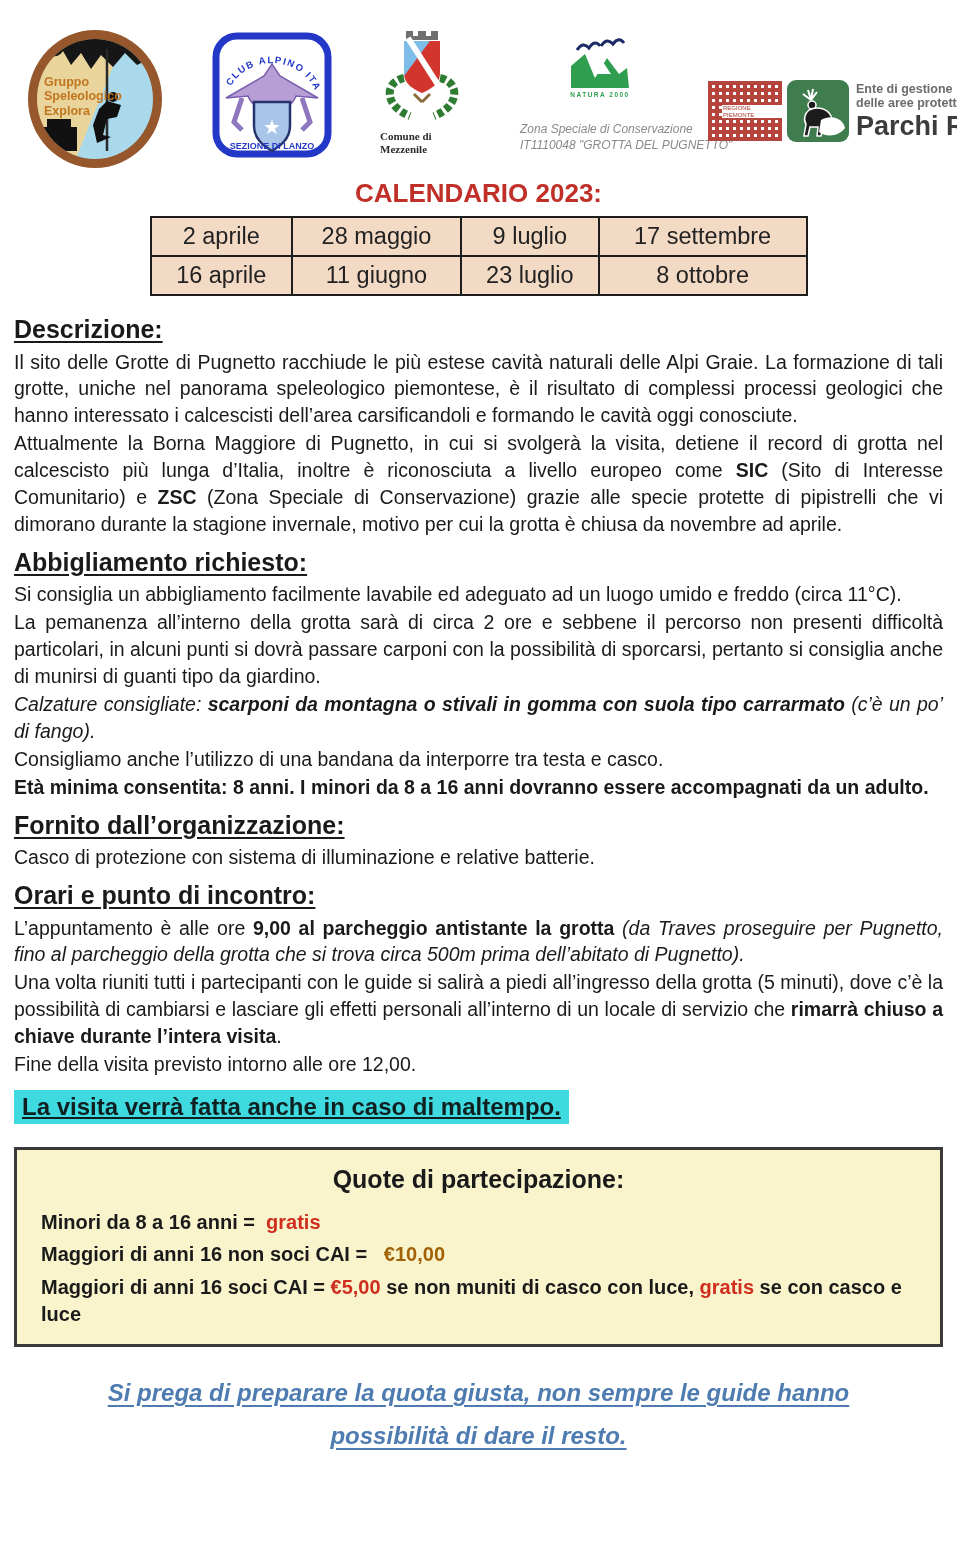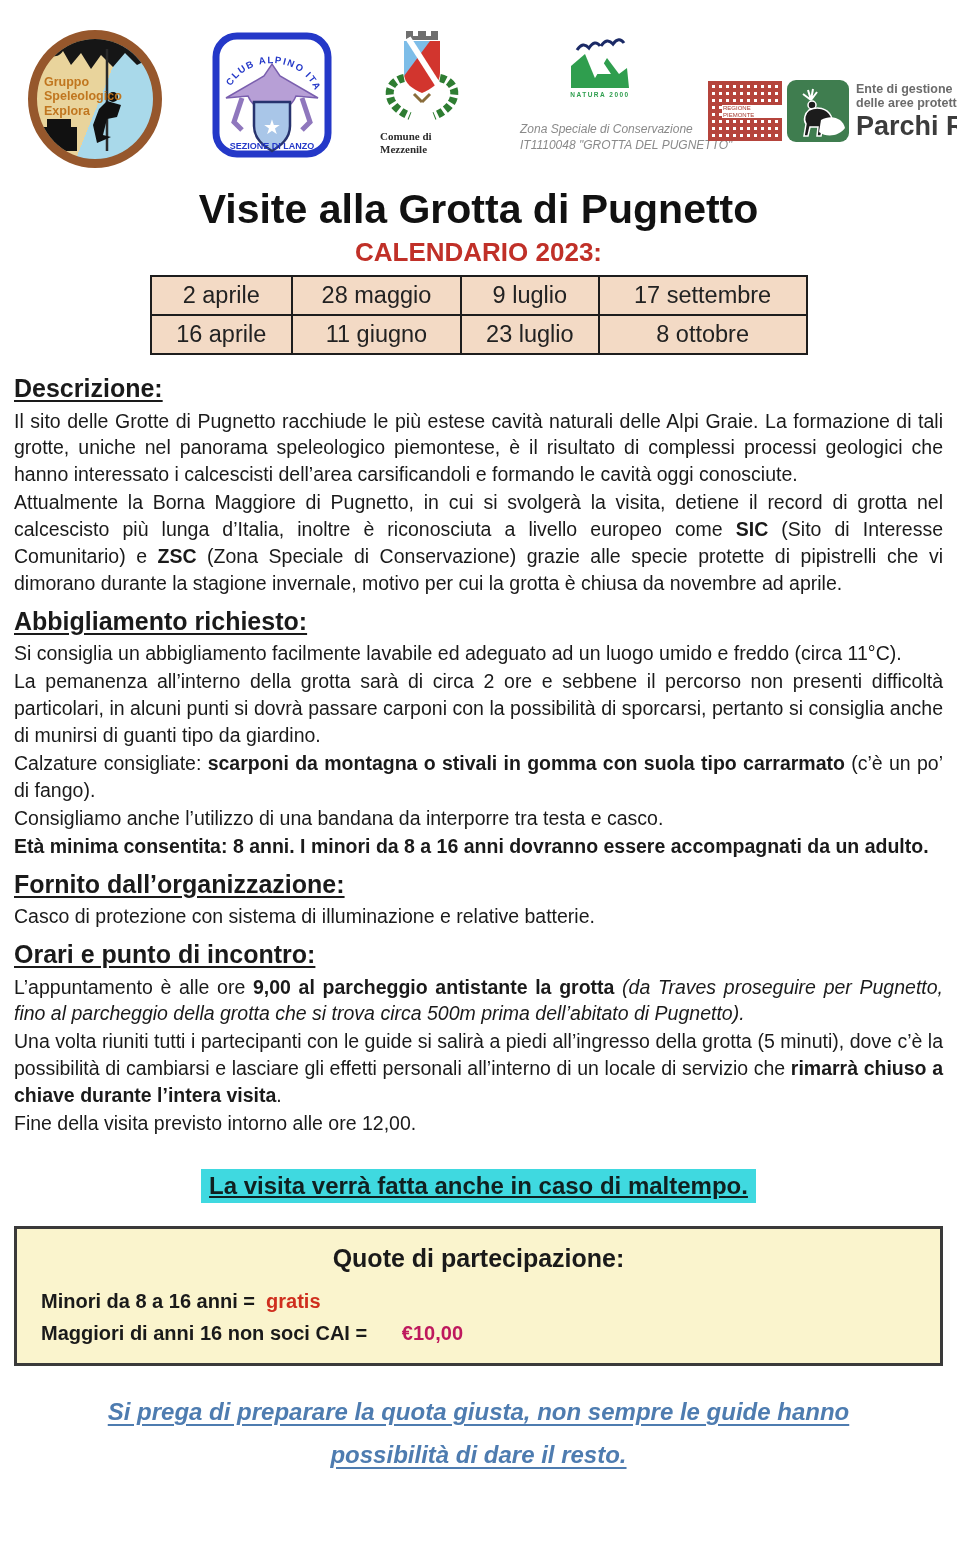--- a/index.html
+++ b/index.html
@@ -40,21 +40,21 @@
   table.calendar{margin:0 auto;border-collapse:collapse;width:658px;}
   table.calendar td{border:2.5px solid #1d1d1d;background:#f3dac5;font-size:23.5px;color:#222;
       text-align:center;padding:3px 4px;height:31px;}
 
   
   .content{margin-top:16px;font-size:19.5px;line-height:1.38;}
   h2.sec{font-size:25px;font-weight:bold;margin:7px 0 2px;text-decoration:underline;text-decoration-thickness:2px;text-underline-offset:3px;}
   .para{margin:1px 0;}
 
   
-  .cyan-wrap{text-align:center;margin:32px 0 24px;}
+  .cyan-wrap{text-align:left;margin:12px 0 24px;}
   .cyan-wrap span{background:#3fd9e0;font-size:24px;font-weight:bold;text-decoration:underline;padding:3px 8px 4px;color:#102020;}
 
   
   .quote-box{border:3px solid #3a3a3a;background:#faf4cd;padding:4px 24px 10px;margin:0 0 24px;}
   .quote-title{text-align:center;font-size:25px;font-weight:bold;margin:8px 0 12px;}
   .quote-lines p{font-weight:bold;font-size:20px;margin:5px 0;white-space:pre-wrap;}
 
   
   .blue-note{color:#4e7cb0;text-align:center;font-size:24px;font-weight:bold;font-style:italic;
      text-decoration:underline;text-underline-offset:4px;margin:14px auto 8px;width:93%;line-height:1.8;}
@@ -144,21 +144,20 @@
         </svg>
       </div>
       <div class="parchi-text">
         <div class="small">Ente di gestione</div>
         <div class="small">delle aree protette dei</div>
         <div class="big">Parchi Reali</div>
       </div>
     </div>
   </header>
 
-  <h1 class="title">Visite alla Grotta di Pugnetto</h1>
   <div class="cal-label">CALENDARIO 2023:</div>
   <table class="calendar">
     <tbody>
         <tr>
           <td>2 aprile</td>
           <td>28 maggio</td>
           <td>9 luglio</td>
           <td>17 settembre</td>
         </tr>
         <tr>
@@ -178,21 +177,21 @@
           <p class="para" style="text-align: justify;"><span>Il sito delle Grotte di Pugnetto racchiude le più estese cavità naturali delle Alpi Graie. La formazione di tali grotte, uniche nel panorama speleologico piemontese, è il risultato di complessi processi geologici che hanno interessato i calcescisti dell’area carsificandoli e formando le cavità oggi conosciute.</span></p>
           <p class="para" style="text-align: justify;"><span>Attualmente la Borna Maggiore di Pugnetto, in cui si svolgerà la visita, detiene il record di grotta nel calcescisto più lunga d’Italia, inoltre è riconosciuta a livello europeo come </span><span style="font-weight: bold;">SIC</span><span> (Sito di Interesse Comunitario) e </span><span style="font-weight: bold;">ZSC</span><span> (Zona Speciale di Conservazione) grazie alle specie protette di pipistrelli che vi dimorano durante la stagione invernale, motivo per cui la grotta è chiusa da novembre ad aprile.</span></p>
         </div>
     </section>
 
     <section>
       <h2 class="sec">Abbigliamento richiesto:</h2>
       <div>
           <p class="para"><span>Si consiglia un abbigliamento facilmente lavabile ed adeguato ad un luogo umido e freddo (circa 11°C).</span></p>
           <p class="para" style="text-align: justify;"><span>La pemanenza all’interno della grotta sarà di circa </span><span style="font-weight: normal;">2 ore</span><span> e sebbene il percorso non presenti difficoltà particolari, in alcuni punti si dovrà passare carponi con la possibilità di sporcarsi, pertanto si consiglia anche di munirsi di guanti tipo da giardino.</span></p>
-          <p class="para" style="text-align: justify;"><span>Calzature consigliate: </span><span style="font-weight: bold;">scarponi da montagna o stivali in gomma con suola tipo carrarmato</span><span> (c’è un po’ di fango).</span></p>
+          <p class="para" style="text-align: justify; font-style: italic;"><span>Calzature consigliate: </span><span style="font-weight: bold;">scarponi da montagna o stivali in gomma con suola tipo carrarmato</span><span> (c’è un po’ di fango).</span></p>
           <p class="para"><span>Consigliamo anche l’utilizzo di una bandana da interporre tra testa e casco.</span></p>
           <p class="para"><span style="font-weight: bold;">Età minima consentita: 8 anni. I minori da 8 a 16 anni dovranno essere accompagnati da un adulto.</span></p>
         </div>
     </section>
 
     <section>
       <h2 class="sec">Fornito dall’organizzazione:</h2>
       <div>
           <p class="para"><span>Casco di protezione con sistema di illuminazione e relative batterie.</span></p>
         </div>
@@ -208,20 +207,21 @@
     </section>
 
     <div class="cyan-wrap">
       <span>La visita verrà fatta anche in caso di maltempo.</span>
     </div>
 
     <div class="quote-box">
       <div class="quote-title">Quote di partecipazione:</div>
       <div class="quote-lines">
           <p class="para"><span>Minori da 8 a 16 anni =  </span><span style="color: rgb(207, 46, 30);">gratis</span></p>
-          <p class="para"><span>Maggiori di anni 16 non soci CAI =   </span><span style="color: #be185d; margin-left: 18px;">€10,00</span></p>
+          <p class="para"><span>Maggiori di anni 16 non soci CAI =   </span><span style="color: #a16207;">€10,00</span></p>
+          <p class="para"><span>Maggiori di anni 16 soci CAI = </span><span style="color: rgb(207, 46, 30);">€5,00</span><span> se non muniti di casco con luce, </span><span style="color: rgb(207, 46, 30);">gratis</span><span> se con casco e luce</span></p>
         </div>
     </div>
 
     <div class="blue-note">Si prega di preparare la quota giusta, non sempre le guide hanno possibilità di dare il resto.</div>
 
   </main>
 </div>
 
 </body></html>

